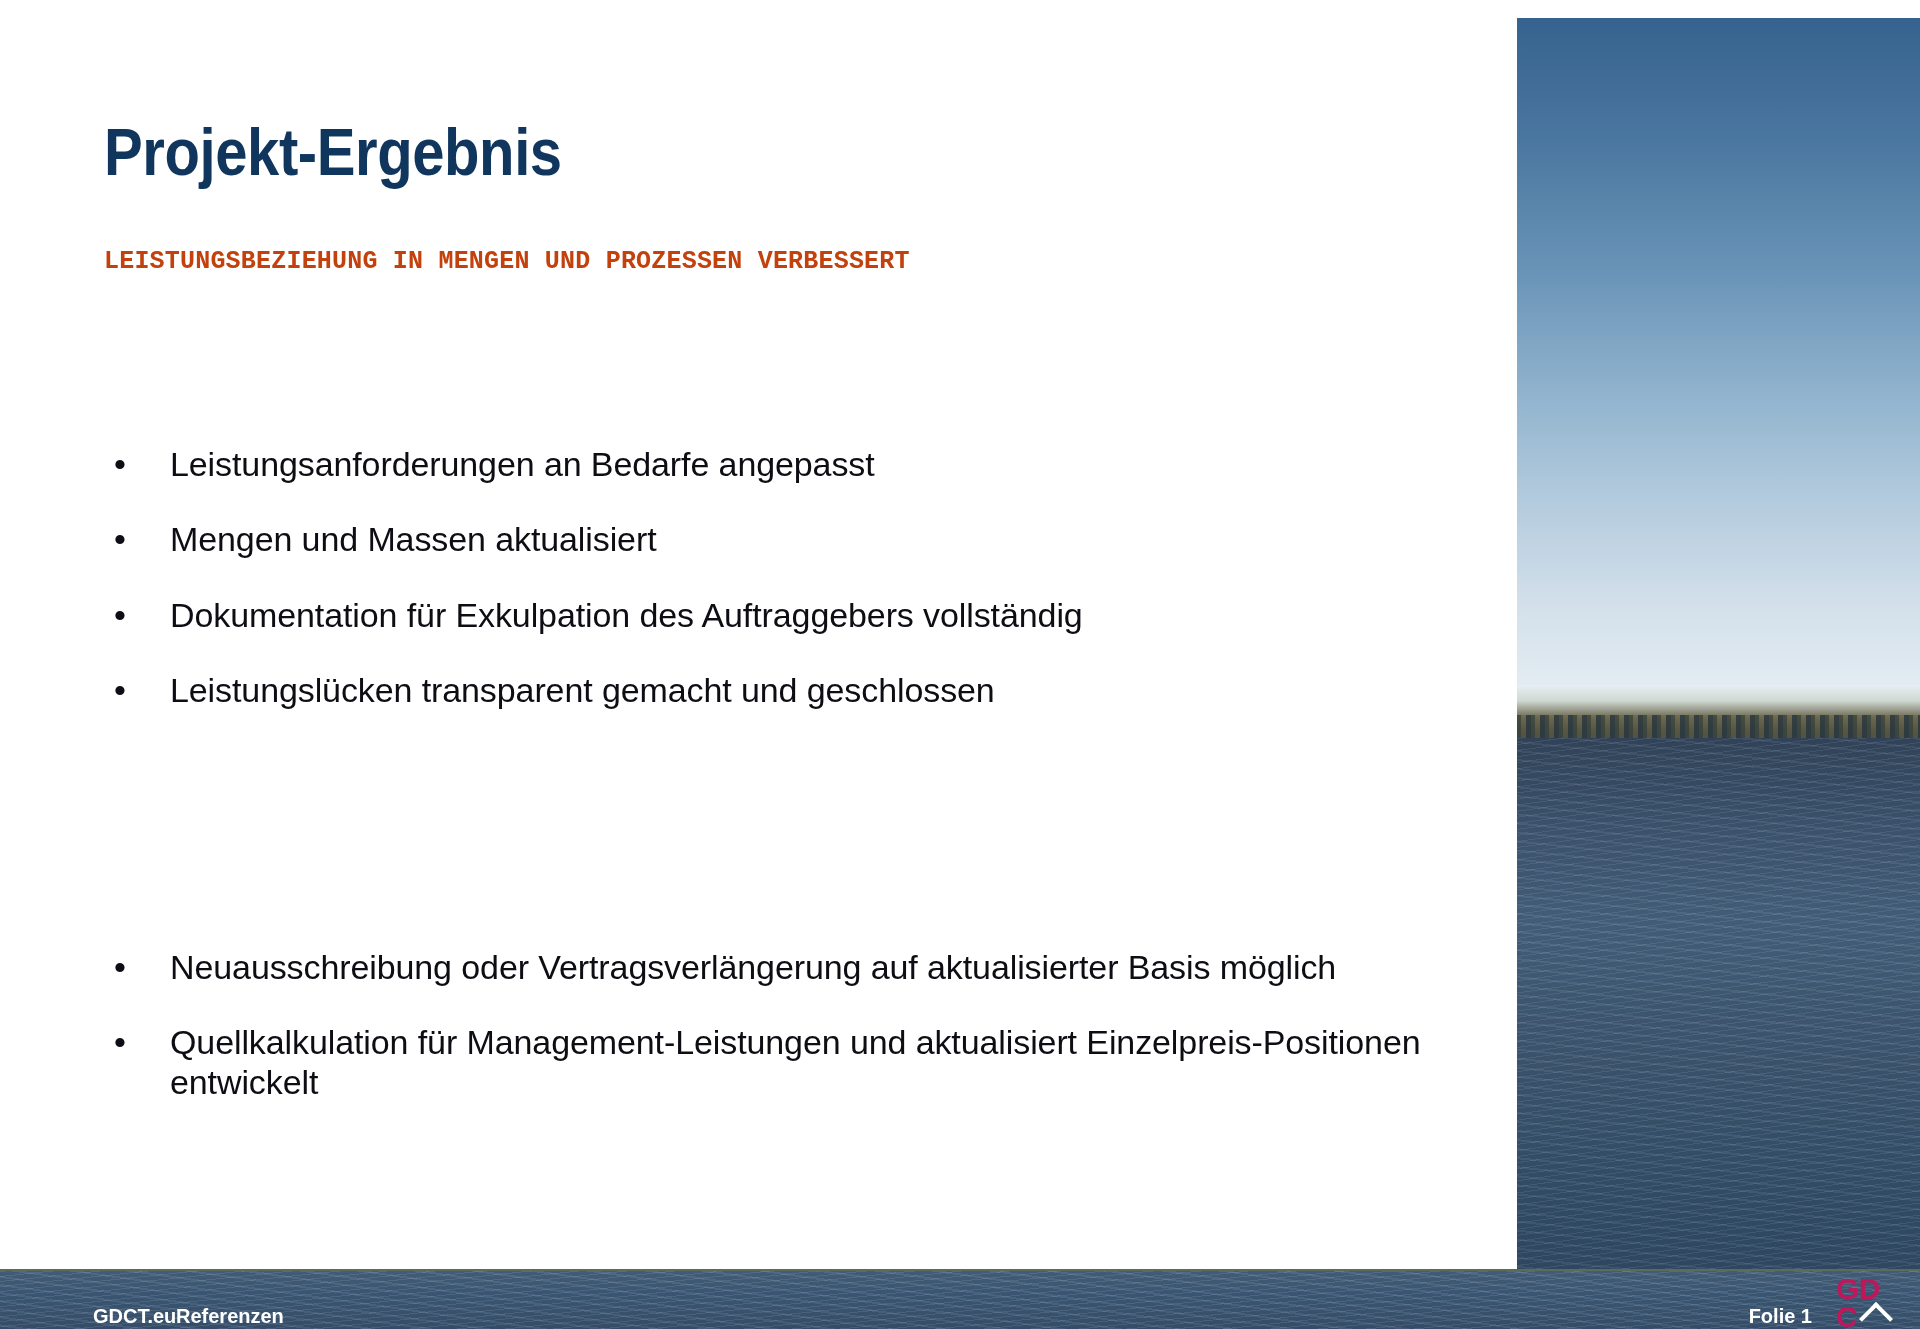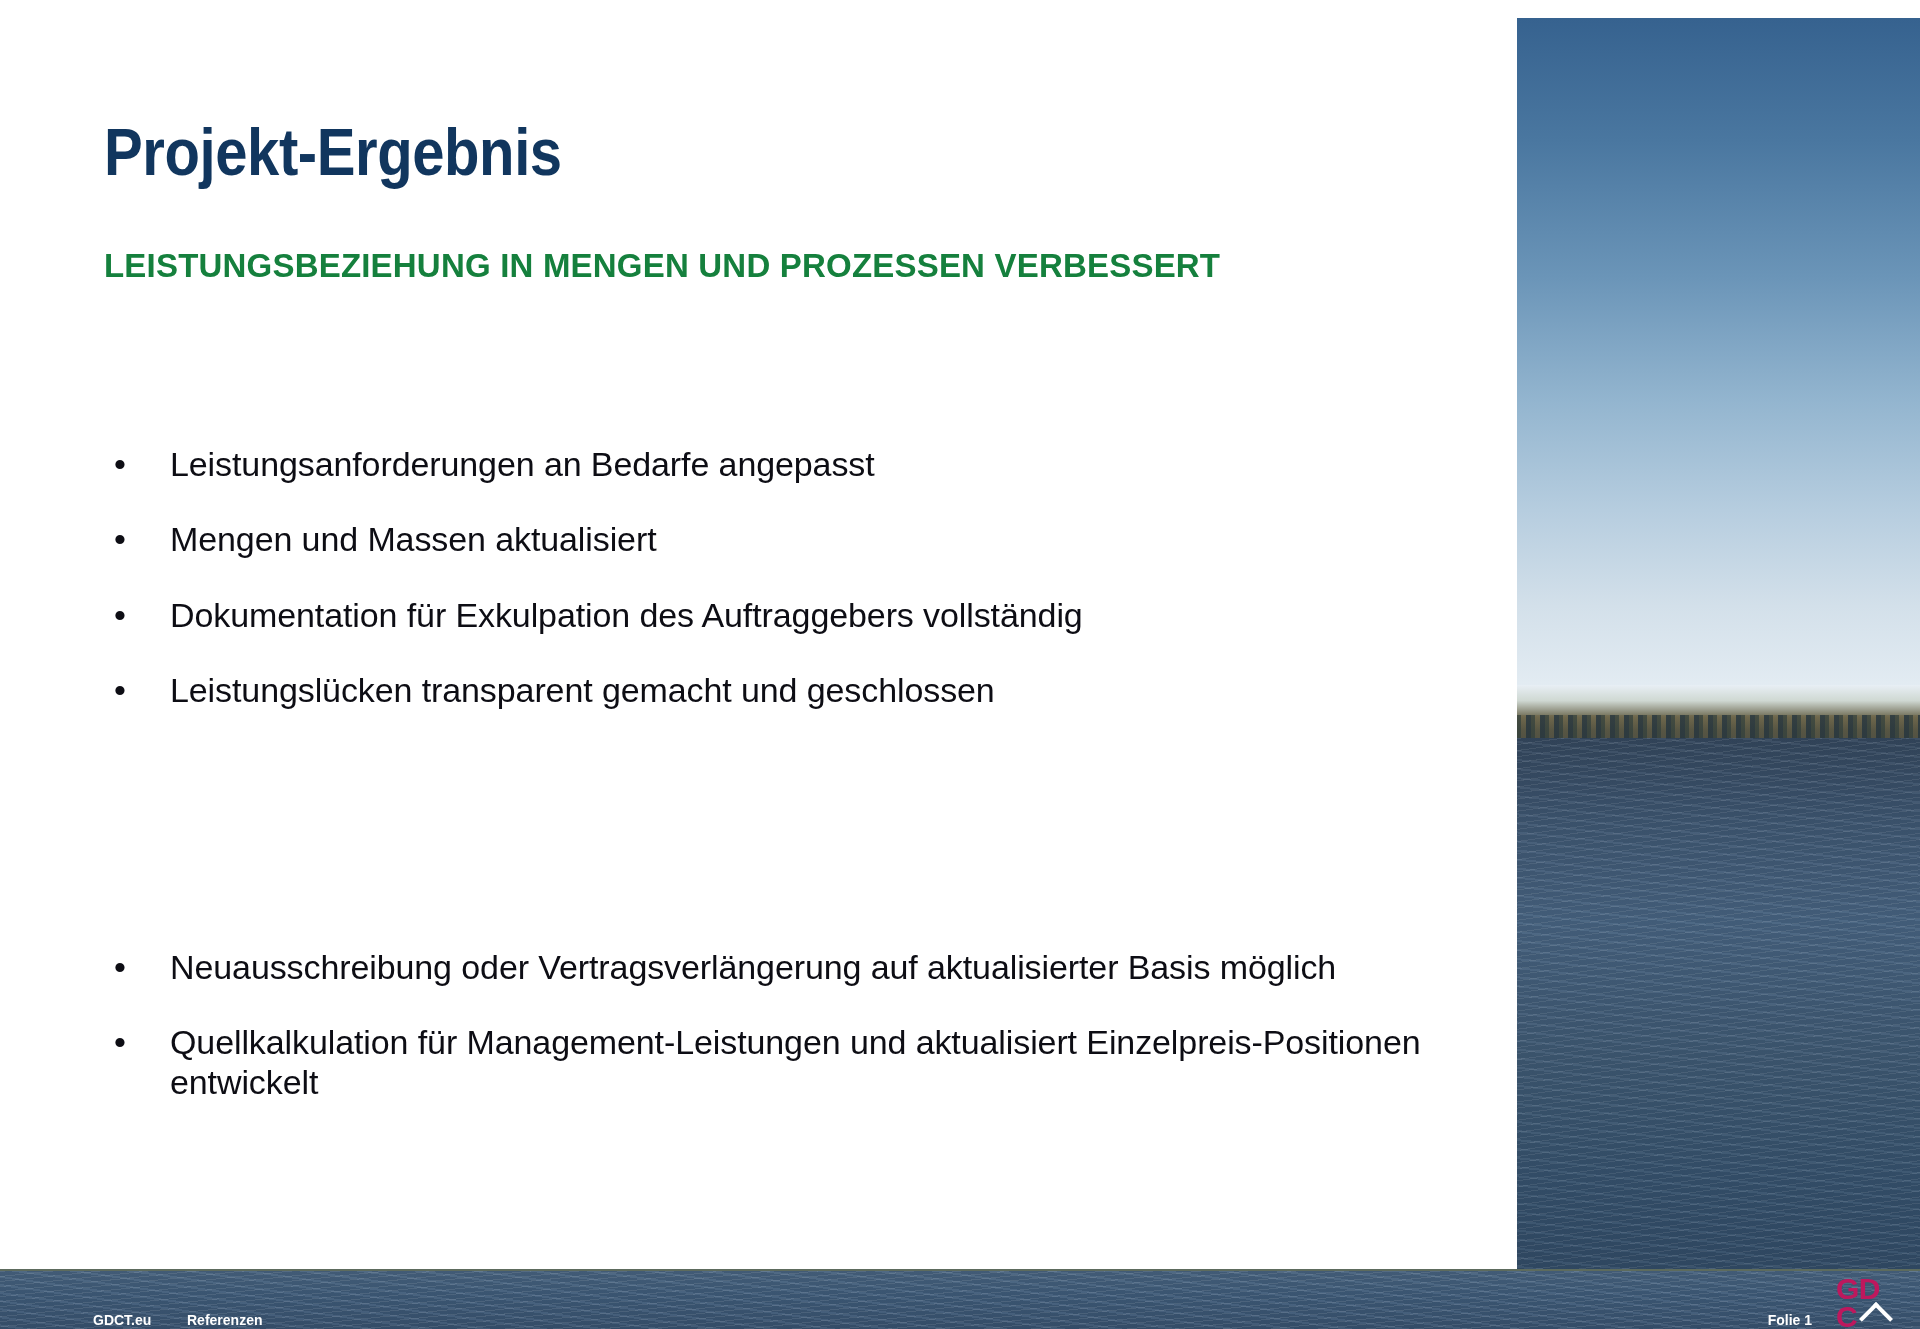--- a/index.html
+++ b/index.html
@@ -115,26 +115,26 @@
     color:#11365e;
     letter-spacing:-0.5px;
     font-family:"Liberation Sans", sans-serif;
     transform:scaleX(0.88);
     transform-origin:left center;
     white-space:nowrap;
   }
   .subtitle{
     position:absolute;
     left:104px;top:229px;
-    font-size:33px;
-    font-weight:700;
-    color:#15803d;
+    font-size:25px;
+    font-weight:700;
+    color:#c2410c;
     letter-spacing:0.2px;
     white-space:nowrap;
-    font-family:Liberation Sans, sans-serif;
+    font-family:Liberation Mono, monospace;
   }
 
   
   .bullets{
     position:absolute;
     left:104px;
     width:1360px;
   }
   .bullets.group-a{top:427px;}
   .bullets.group-b{top:930px;}
@@ -179,28 +179,28 @@
   }
   .footer-band:after{
     content:"";position:absolute;inset:0;
     background:repeating-linear-gradient(188deg,
       rgba(255,255,255,.055) 0px, rgba(255,255,255,.055) 2px,
       rgba(0,0,0,.06) 2px, rgba(0,0,0,.06) 8px);
   }
   .footer-text{
     position:absolute;
     bottom:19px;
-    font-size:14px;
+    font-size:20px;
     font-weight:700;
     color:#ffffff;
     z-index:6;
     font-family:"Liberation Sans", sans-serif;
   }
   .footer-site{left:93px;}
-  .footer-section{left:187px;text-align:center;}
+  .footer-section{left:176px;text-align:center;}
   .footer-page{right:108px;}
 
   .top-rule{
     position:absolute;left:0;bottom:76px;width:1920px;height:2px;
     background:#5d6b5d;z-index:5;
   }
 </style>
 </head>
 <body>
 

